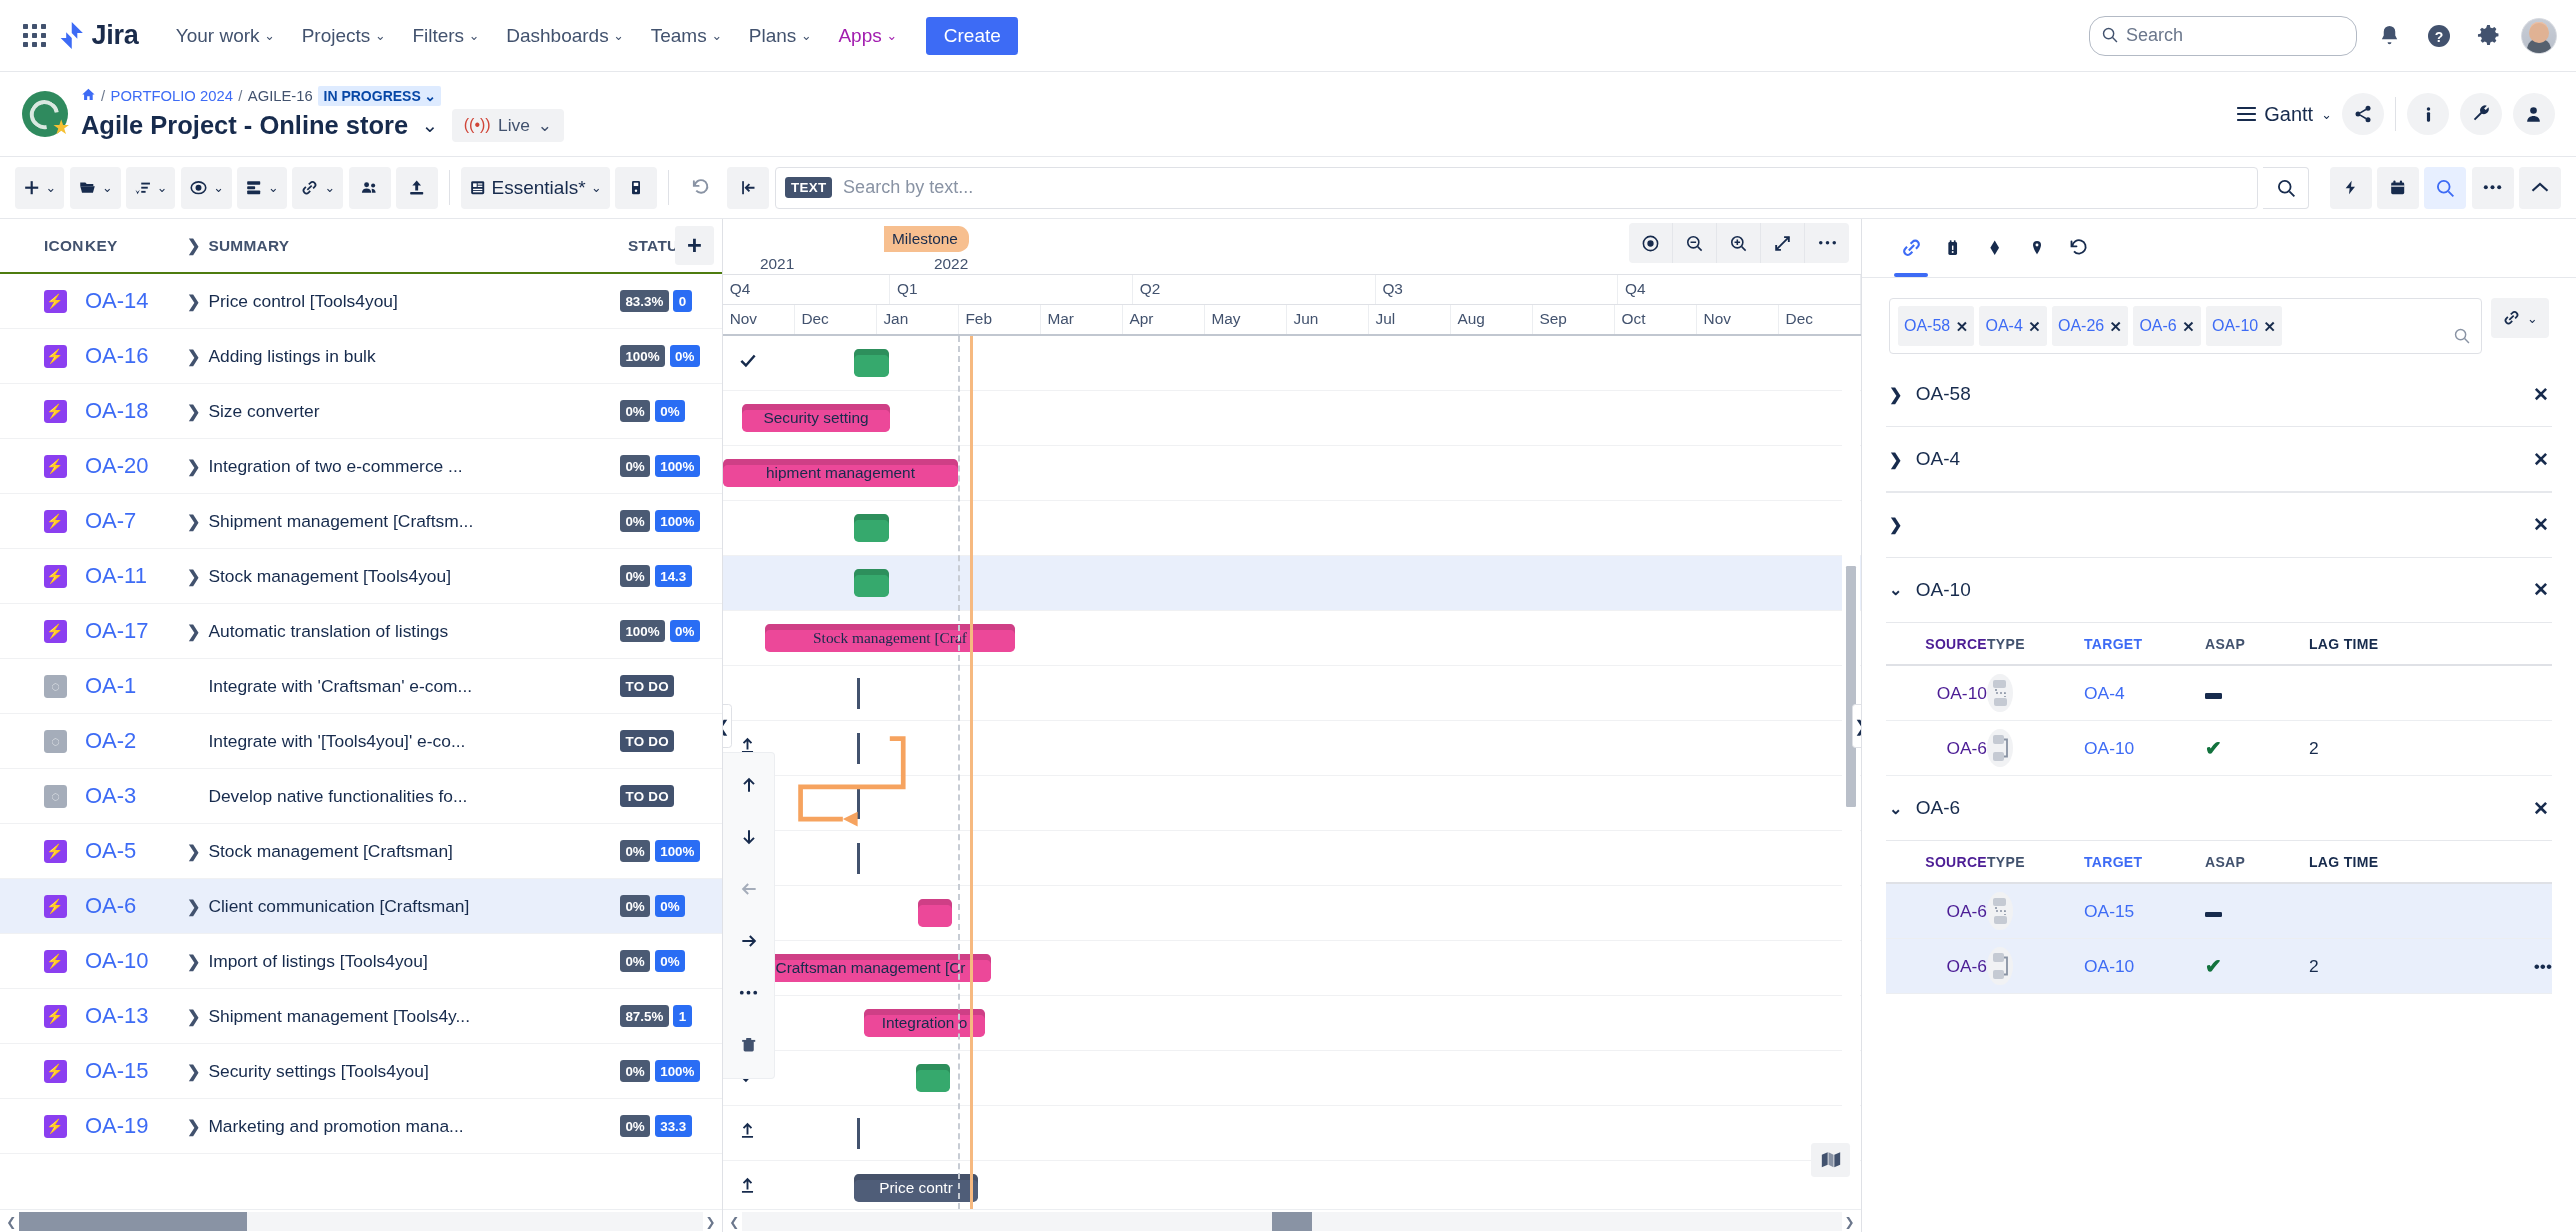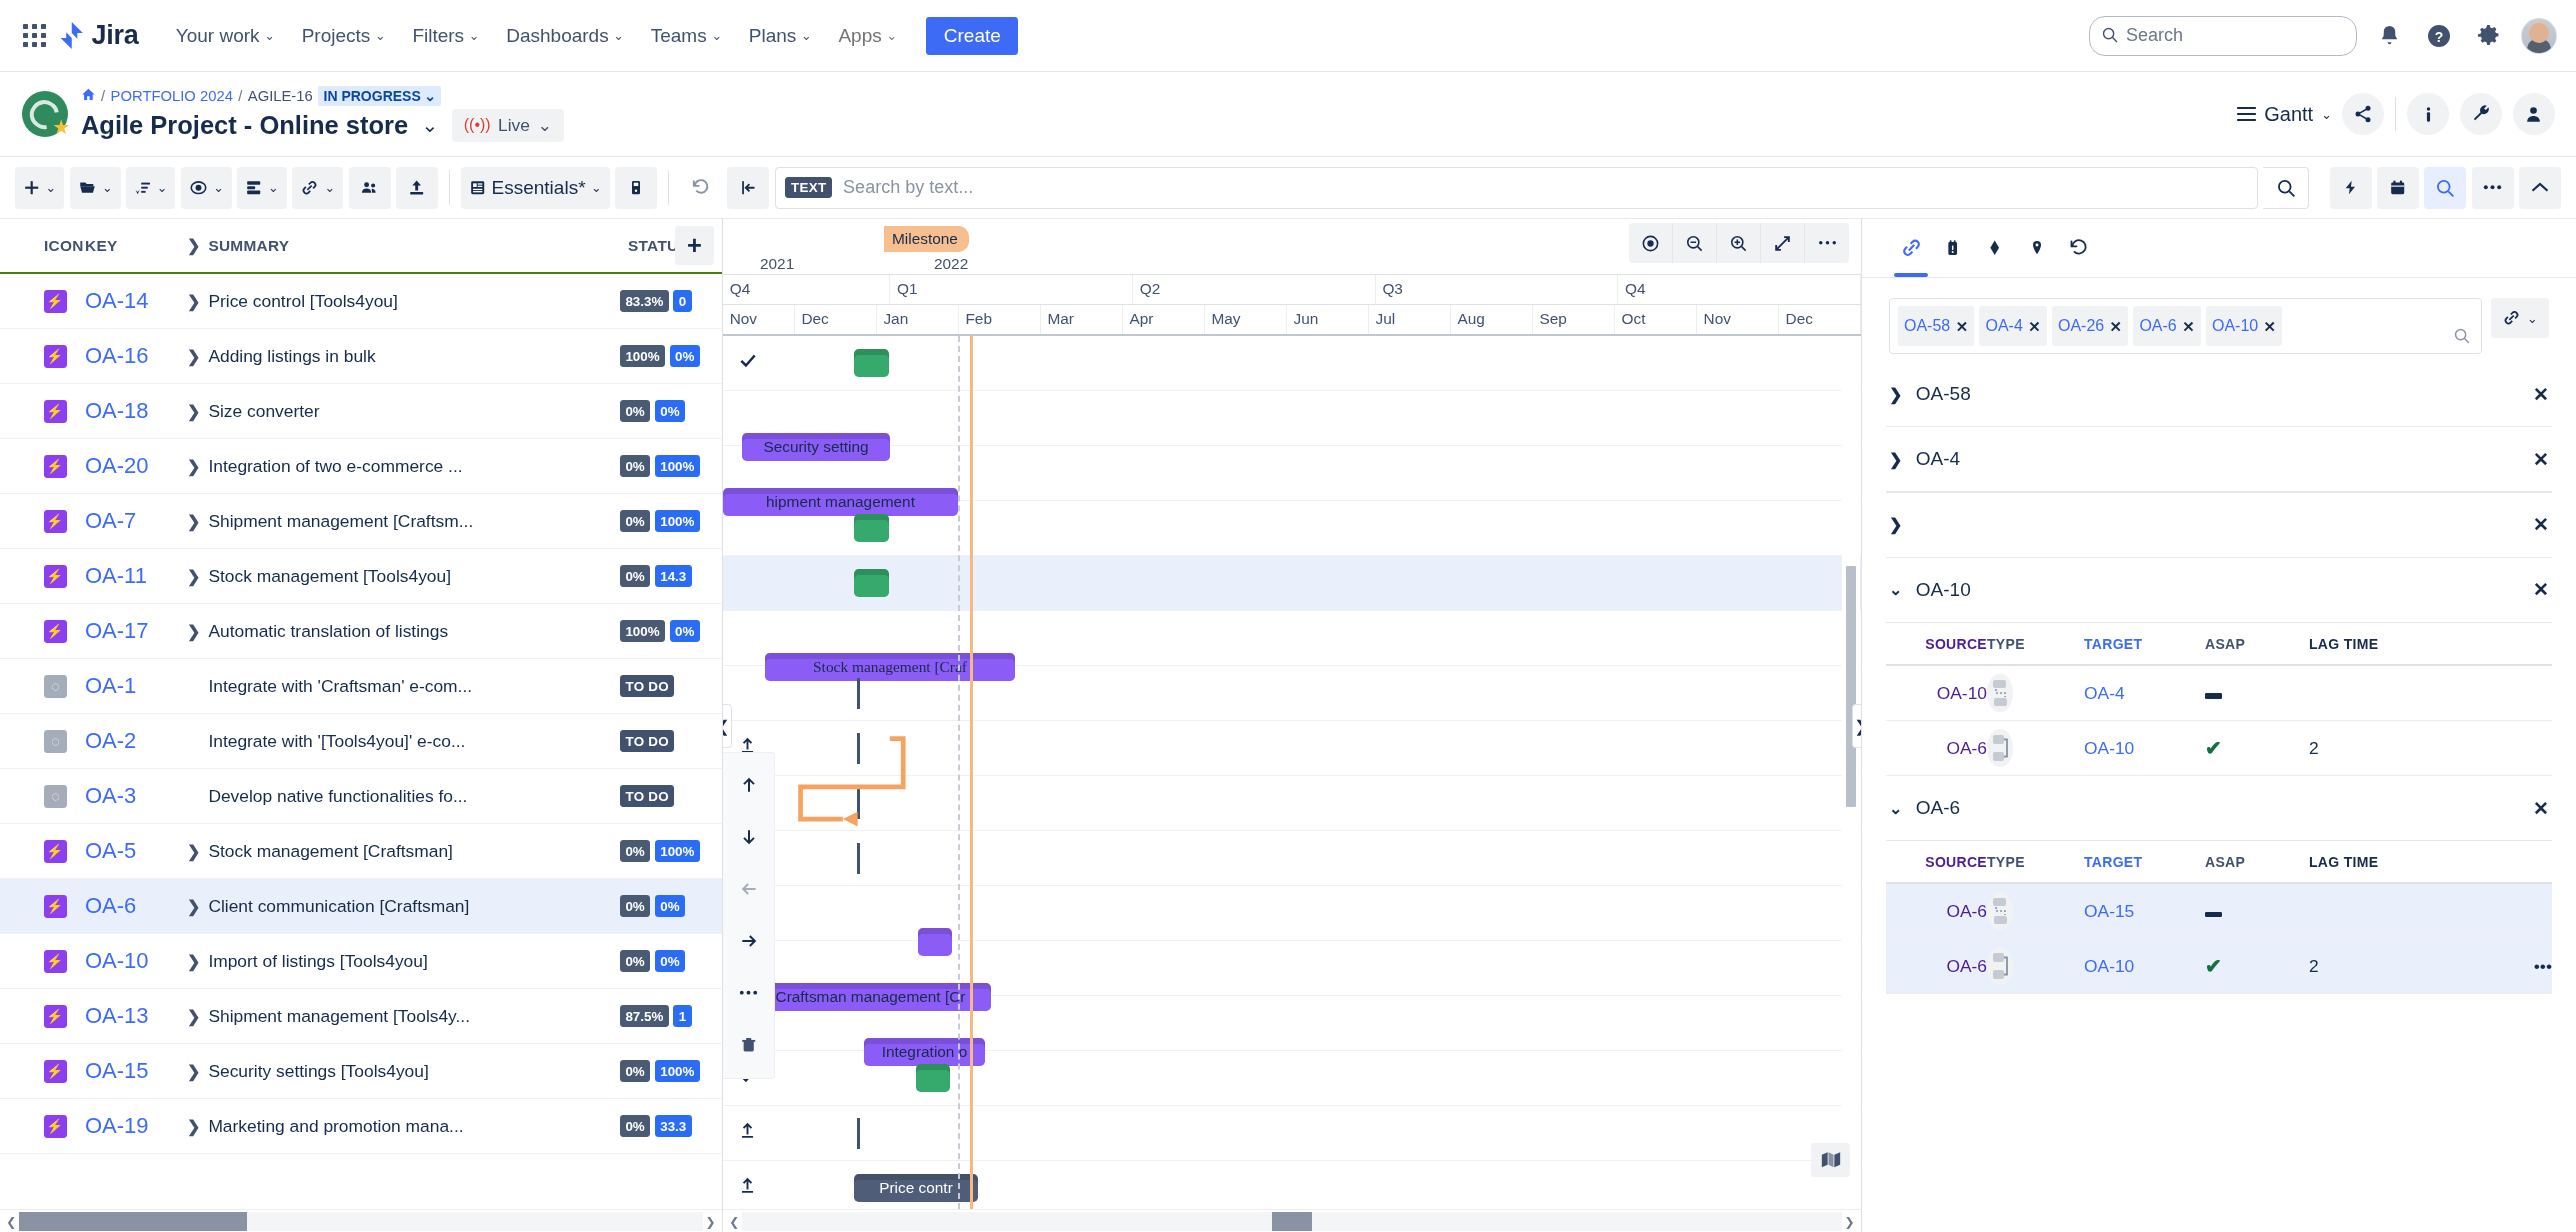--- a/index.html
+++ b/index.html
@@ -20,21 +20,21 @@
   }
   .app-grid { width: 31px; height: 31px; display: grid;
     grid-template-columns: repeat(3,1fr); grid-template-rows: repeat(3,1fr);
     gap: 3.4px; padding: 4px; margin-right: 9.4px; cursor: pointer; }
   .app-grid i { background: #42526e; border-radius: 0.7px; display:block; }
   .jira-logo { display: flex; align-items: center; gap: 6.7px; margin-right: 24px; cursor:pointer;}
   .jira-mark { width: 25.5px; height: 27px; position: relative; }
   .jira-text { font-size: 27px; font-weight: 600; color: #1a2b4b; letter-spacing: -0.3px; }
   .navitem { font-size: 19px; color: #42526e; padding: 6.7px 10.7px; margin: 0 2.7px;
     cursor: pointer; display:flex; align-items:center; gap:4.7px; border-radius:2.7px; }
-  .navitem.active { color: #737373; }
+  .navitem.active { color: #a21caf; }
   .chev { font-size: 12.7px; line-height: 1; position:relative; top:1.3px;}
   .create-btn { background: #3d6bf5; color: #fff; font-size: 19px; font-weight: 500;
     padding: 8px 17.4px; border-radius: 3.4px; margin-left: 16px; cursor: pointer; }
   .nav-right { margin-left: auto; display: flex; align-items: center; gap: 14.8px; }
   .searchbox { width: 268px; height: 40px; border: 1.3px solid #b3bac5; border-radius: 16px;
     display: flex; align-items: center; padding: 0 10.7px; gap: 8px; cursor: text; }
   .searchbox span.ph { font-size: 18px; color: #6b778c; }
   .navicon { width: 35px; height: 35px; display:flex; align-items:center; justify-content:center;
     cursor: pointer; color:#42526e; }
   .avatar { width: 36px; height: 36px; border-radius: 50%;
@@ -153,21 +153,21 @@
   .m-row { height: 32px; border-bottom: 2px solid #c1c7d0; }
   .q-cell, .m-cell { border-right: 1.3px solid #eceef1; font-size: 15.4px; color:#42526e;
     display:flex; align-items:center; padding-left: 6.7px; }
   .g-body { flex: 1; position: relative; overflow: hidden; background:#fff; }
   .g-row { height: 55px; border-bottom: 1.3px solid #f0f1f3; position: relative; }
   .g-row.sel { background: #e9effb; }
   .bar { position:absolute; top: 13.4px; height: 28px; border-radius: 4.7px;
     display:flex; align-items:center; justify-content:center; font-size: 15.4px;
     color:#172b4d; white-space:nowrap; overflow:hidden; cursor:pointer;
     box-shadow: inset 0 6px 0 rgba(0,0,0,.12); }
-  .bar.blue { background: #8b5cf6; margin-top: 29px; }
+  .bar.blue { background: #ec4899; }
   .bar.dark { background: #4f5d78; color: #fff; }
   .bar.green { background: #36a96d; box-shadow: inset 0 6px 0 rgba(0,0,0,.15); }
   .pin { position:absolute; top: 12px; width: 3.4px; height: 31px; background:#42526e; }
   .rowmark { position:absolute; left: 14.8px; top: 50%; transform: translateY(-50%);
     color:#172b4d; font-size: 20px; }
   .todayline { position:absolute; top:0; bottom:0; width: 3.4px; background:#f6b980; }
   .dashline { position:absolute; top:0; bottom:0; width: 0; border-left: 2px dashed #c7ccd4; }
   .ctxbar { position: absolute; left: 0; width: 52px; background: #f8f9fa;
     border: 1.3px solid #eceef1; border-left:none; border-radius: 0 4px 4px 0;
     display:flex; flex-direction:column; align-items:center; padding: 6.7px 0; z-index: 20; }

